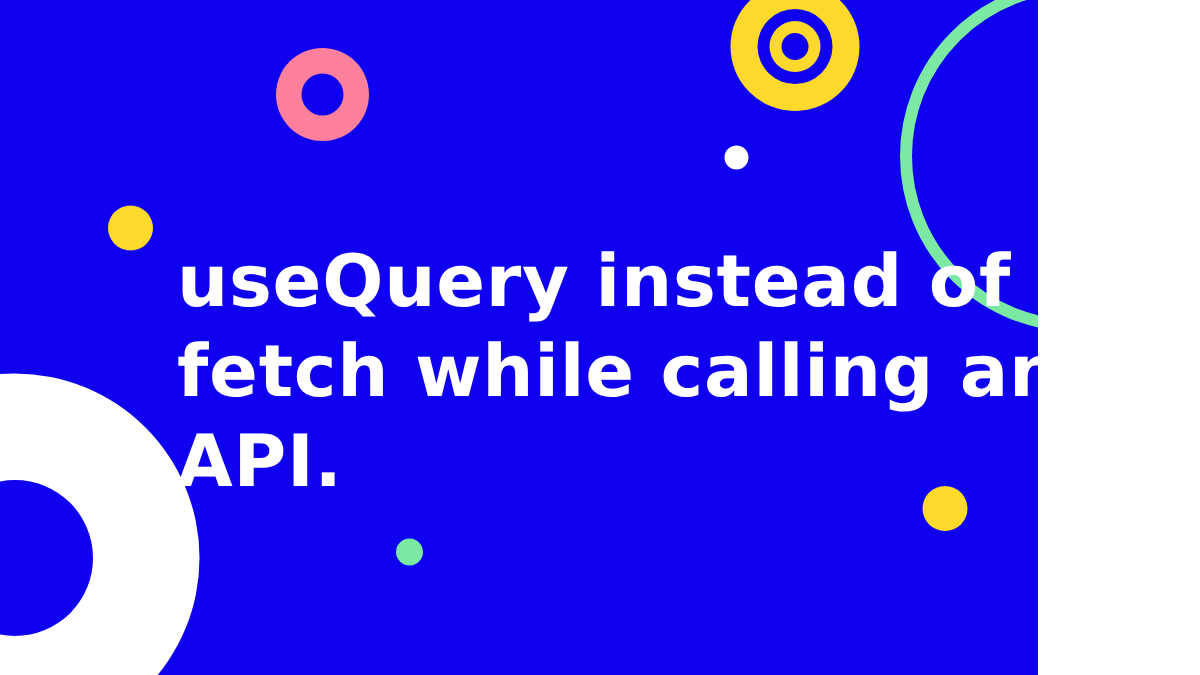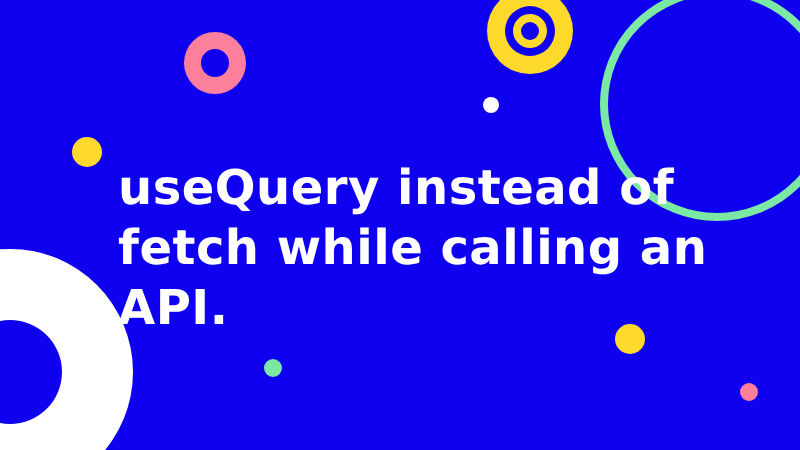--- a/index.html
+++ b/index.html
@@ -3,21 +3,21 @@
 <meta charset="utf-8">
 <title>useQuery instead of fetch while calling an API.</title>
 <style>
   html, body {
     margin: 0;
     padding: 0;
     background: #ffffff;
   }
   #canvas {
     position: relative;
-    width: 800px;
+    width: 692px;
     height: 450px;
     overflow: hidden;
     background: #1000F0;
     font-family: "DejaVu Sans", "Liberation Sans", sans-serif;
   }
   .layer-shapes {
     position: absolute;
     inset: 0;
     width: 800px;
     height: 450px;

